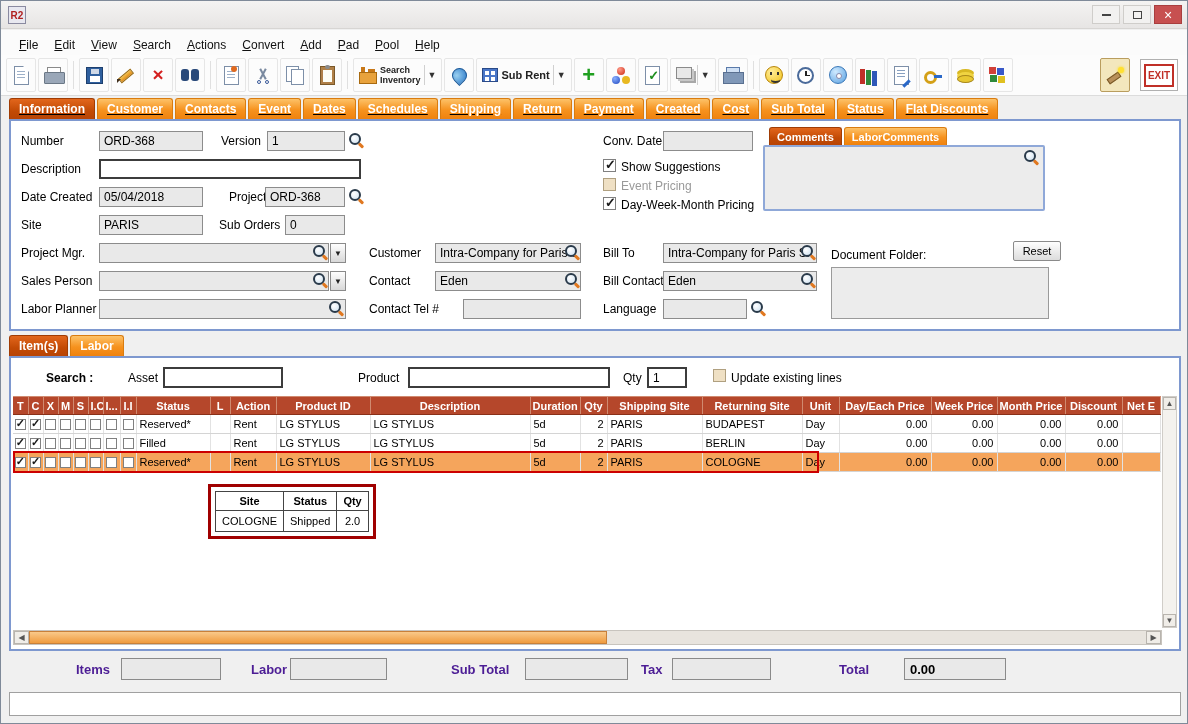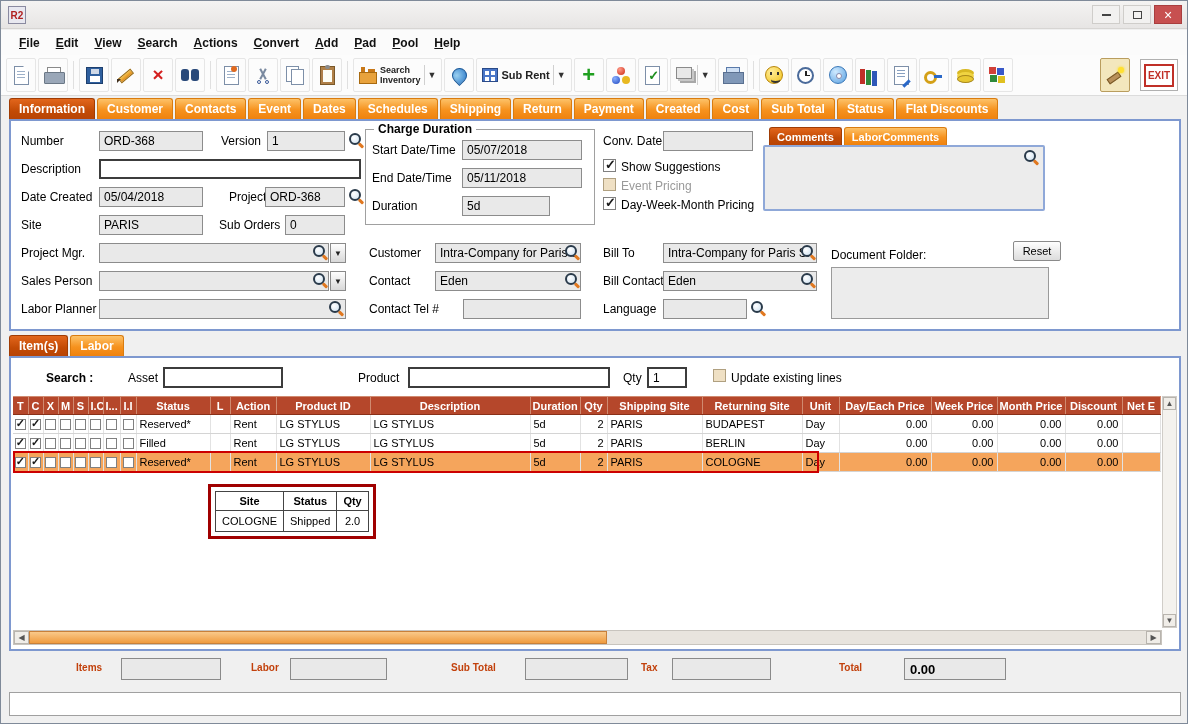--- a/index.html
+++ b/index.html
@@ -11,21 +11,21 @@
   .titlebar { position:absolute; top:0; left:0; right:0; height:28px; background:linear-gradient(#f4f3f2,#e7e5e4); border-bottom:1px solid #d7d5d3; }
   .title { position:absolute; left:0; right:0; top:6px; text-align:center; font-size:13px; color:#1a1a1a; }
   .app-logo { position:absolute; left:7px; top:5px; width:18px; height:18px; background:#e8e8f0; border:1px solid #8a8aa0; font-size:10px; font-weight:bold; color:#b02020; display:flex; align-items:center; justify-content:center; z-index:2; }
   .win-controls { position:absolute; right:5px; top:4px; display:flex; gap:3px; z-index:2; }
   .wbtn { width:28px; height:19px; display:flex; align-items:center; justify-content:center; background:#f2f1f0; border:1px solid #cfcdca; }
   .wbtn .minline { width:9px; height:2px; background:#444; }
   .wbtn .maxbox { width:9px; height:8px; border:1px solid #444; }
   .wbtn.close { background:#c75050; border-color:#a93e3e; color:#fff; font-size:14px; line-height:1; }
 
   
-  .menubar { position:absolute; top:29px; left:0; right:0; height:25px; background:#fbfbfb; display:flex; align-items:center; padding-left:10px;font-weight:bold; }
+  .menubar { position:absolute; top:29px; left:0; right:0; height:25px; background:#fbfbfb; display:flex; align-items:flex-end; padding-left:10px; }
   .menu-item { display:inline-block; padding:3px 8px; font-size:12px; color:#111; cursor:default; }
   .menu-item::first-letter { text-decoration:underline; }
 
   
   .toolbar { position:absolute; top:54px; left:0; right:0; height:41px; background:#fcfcfc; border-bottom:1px solid #dcdcdc; display:flex; align-items:center; padding:0 5px; gap:2px; }
   .tbtn { height:34px; min-width:30px; display:flex; align-items:center; justify-content:center; gap:3px; background:#fcfcfc; border:1px solid #e6e6e6; border-radius:2px; padding:0 3px; }
   .tbtn.wide { padding:0 5px; }
   .tbtn.active { background:#f3e7bd; border:1px solid #b99d5e; }
   .tbtn .dd { font-size:9px; color:#333; border-left:1px solid #d0d0d0; padding-left:3px; height:20px; display:flex; align-items:center; }
   .tb-text2 { font-size:9px; line-height:10px; font-weight:bold; color:#222; text-align:left; }
@@ -154,21 +154,21 @@
 
   
   .hscroll { position:absolute; left:2px; bottom:4px; width:1149px; height:15px; background:#e8e4de; border:1px solid #c8c4be; display:flex; }
   .sbtn { width:15px; height:13px; background:#f0ede8; border:1px solid #b8b4ae; font-size:8px; color:#555; display:flex; align-items:center; justify-content:center; flex:0 0 auto; }
   .hthumb { width:578px; height:13px; background:linear-gradient(#f9c98a,#ef9b3f); border:1px solid #c8803a; flex:0 0 auto; }
   .vscroll { position:absolute; right:2px; top:38px; width:15px; height:232px; background:#f4f2ee; border:1px solid #d0cdc8; }
   .vscroll .sbtn { position:absolute; left:0; width:13px; }
   .vscroll .up { top:0; } .vscroll .down { bottom:0; }
 
   
-  .tlbl { position:absolute; font-size:10px; font-weight:bold; color:#c2410c; }
+  .tlbl { position:absolute; font-size:13px; font-weight:bold; color:#4c1d95; }
   .tfield { position:absolute; height:22px; background:#e9e9e9; border:1px solid #8a8a8a; font-size:13px; font-weight:bold; padding:2px 5px; }
   .statusbar { position:absolute; left:8px; top:691px; width:1172px; height:24px; background:#fff; border:1px solid #a0a0a0; }
 </style>
 </head>
 <body>
 
 <div class="window">
 
   <div class="titlebar">
     <div class="app-logo">R2</div>
@@ -288,21 +288,21 @@
         <span class="ic ic-cubes"></span>
       </div>
     <div class="tbtn active" style="margin-left:auto;">
         <span class="ic ic-brush"></span>
       </div>
     <div class="exit-btn">
         <span class="exit-inner">EXIT</span>
       </div>
   </div>
 
-  <div class="tabbar" style="top:96px; height:22px;">
+  <div class="tabbar" style="top:96px; height:22px;text-decoration:underline;">
     <div class="tab selected">Information</div>
     <div class="tab">Customer</div>
     <div class="tab">Contacts</div>
     <div class="tab">Event</div>
     <div class="tab">Dates</div>
     <div class="tab">Schedules</div>
     <div class="tab">Shipping</div>
     <div class="tab">Return</div>
     <div class="tab">Payment</div>
     <div class="tab">Created</div>
@@ -341,29 +341,20 @@
 
     <span class="lbl" style="left:10px; top:153px;">Sales Person</span>
     <input class="field" style="left: 88px; top: 150px; width: 230px;">
     <span class="mag" style="left:302px; top:152px;"></span>
     <span class="ddbtn" style="left:319px; top:150px;">▼</span>
 
     <span class="lbl" style="left:10px; top:181px;">Labor Planner</span>
     <input class="field" style="left: 88px; top: 178px; width: 247px;">
     <span class="mag" style="left:318px; top:180px;"></span>
 
-    <div class="groupbox" style="left:354px; top:8px; width:230px; height:96px;">
-      <span class="legend">Charge Duration</span>
-      <span class="lbl" style="left:6px; top:13px;">Start Date/Time</span>
-      <input class="field" style="left: 96px; top: 10px; width: 120px;" value="05/07/2018">
-      <span class="lbl" style="left:6px; top:41px;">End Date/Time</span>
-      <input class="field" style="left: 96px; top: 38px; width: 120px;" value="05/11/2018">
-      <span class="lbl" style="left:6px; top:69px;">Duration</span>
-      <input class="field" style="left: 96px; top: 66px; width: 88px;" value="5d">
-    </div>
 
     <span class="lbl" style="left:592px; top:13px;">Conv. Date</span>
     <input class="field" style="left: 652px; top: 10px; width: 90px;" value="">
 
     <span class="cb checked" style="left:592px; top:38px;"></span>
     <span class="lbl" style="left:610px; top:39px;">Show Suggestions</span>
     <span class="cb dis" style="left:592px; top:57px;"></span>
     <span class="lbl dis" style="left:610px; top:58px;">Event Pricing</span>
     <span class="cb checked" style="left:592px; top:76px;"></span>
     <span class="lbl" style="left:610px; top:77px;">Day-Week-Month Pricing</span>

